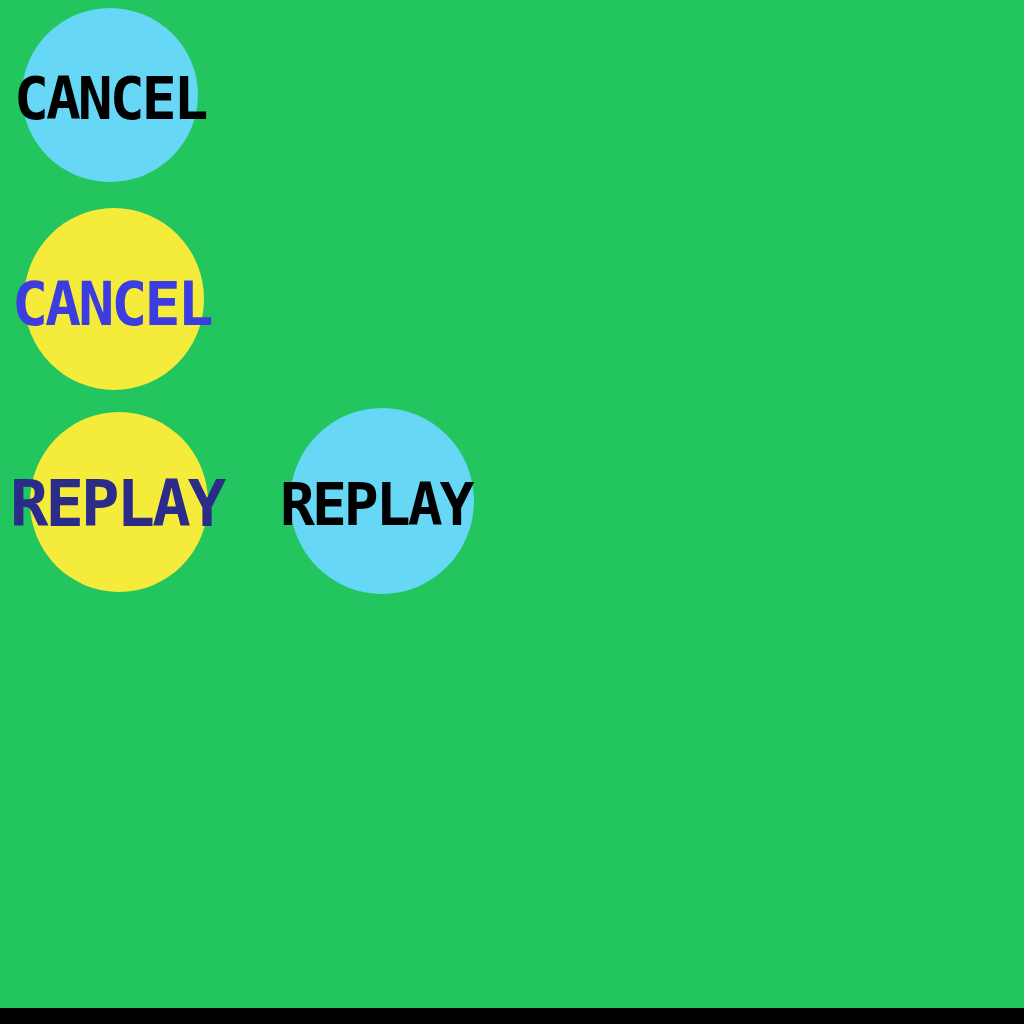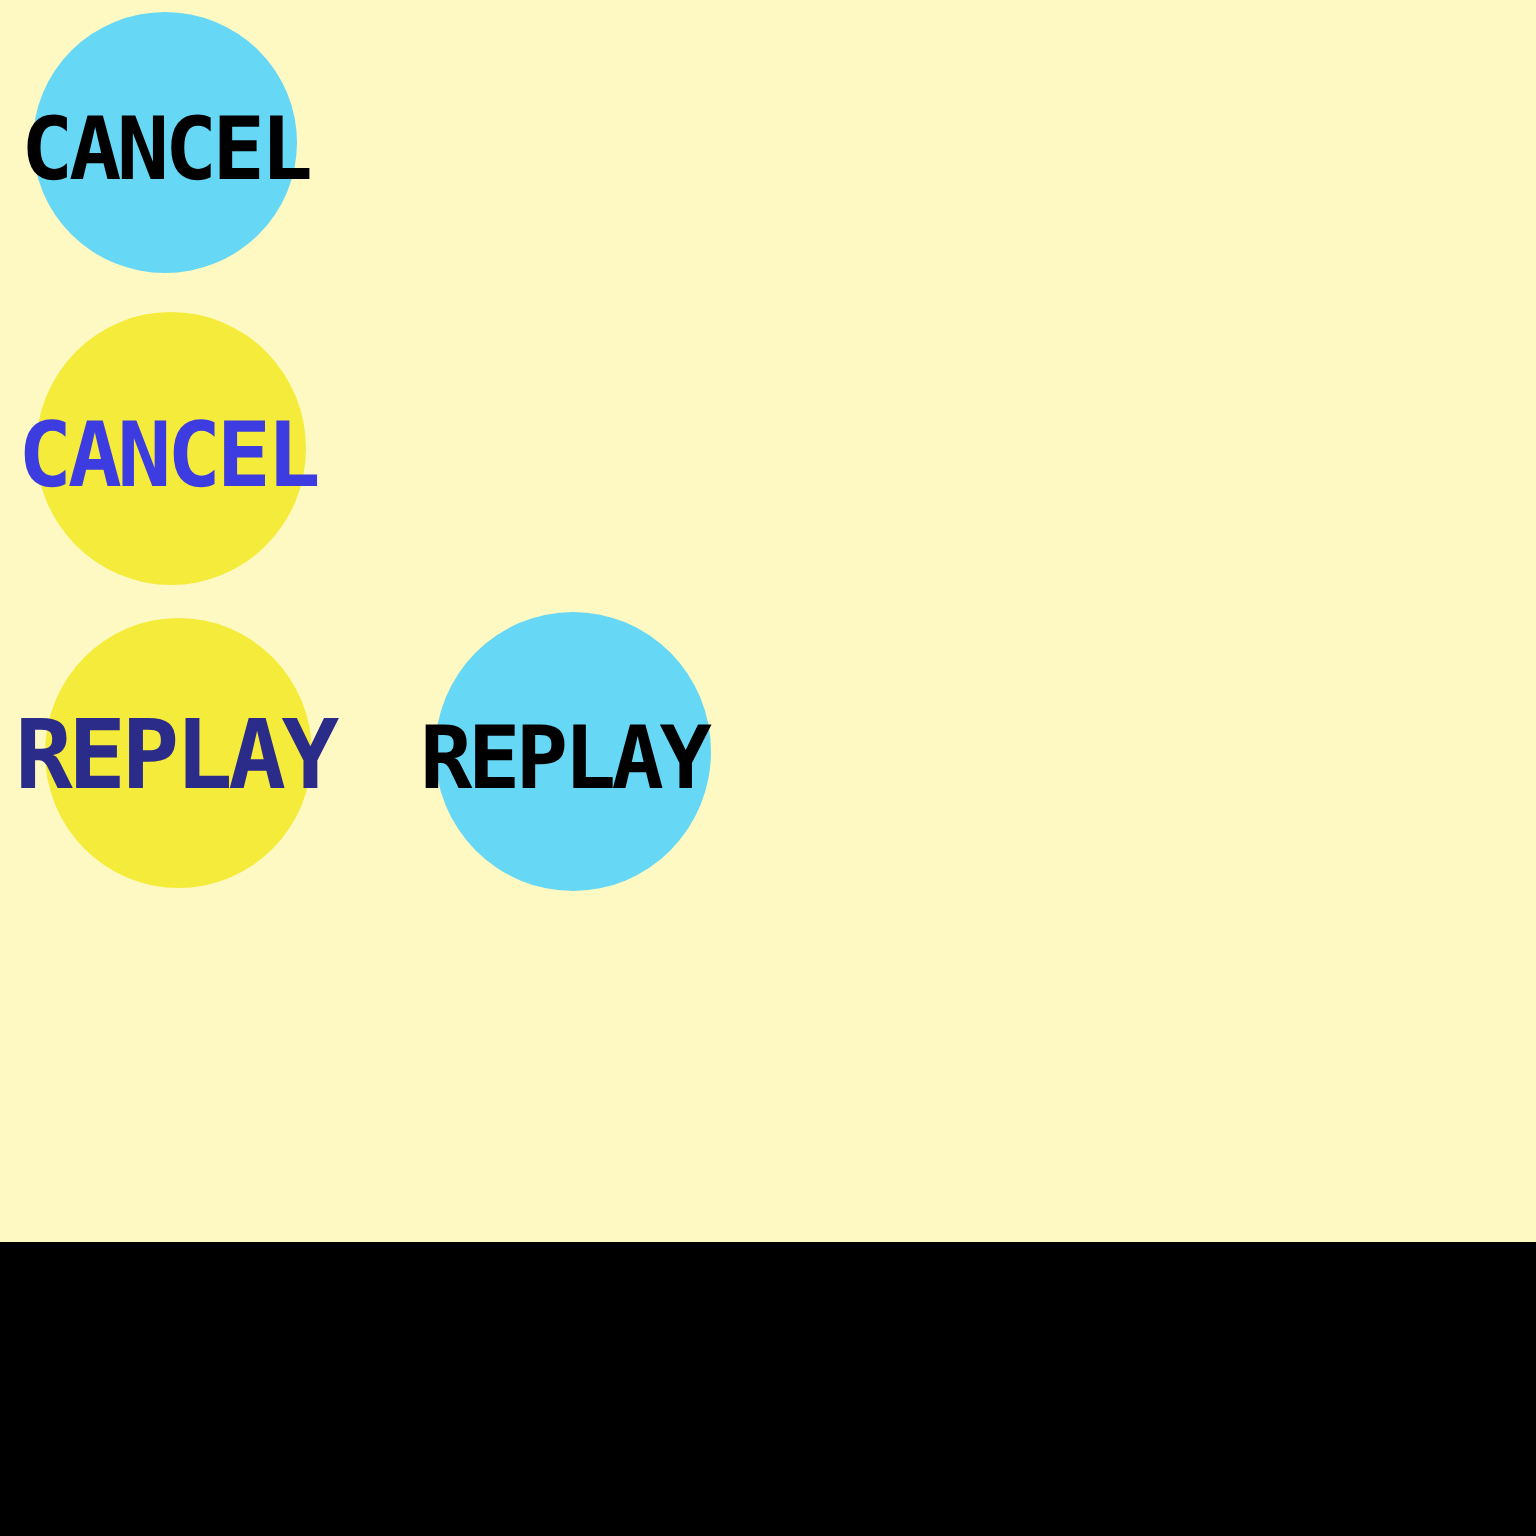--- a/index.html
+++ b/index.html
@@ -3,22 +3,22 @@
 <meta charset="utf-8">
 <style>
   html, body {
     margin: 0;
     padding: 0;
     background: #000;
   }
   .canvas {
     position: relative;
     width: 1024px;
-    height: 828px;
-    background: #fef9c3;
+    height: 1008px;
+    background: #22c55e;
     overflow: hidden;
     font-family: "DejaVu Sans Mono", monospace;
   }
   .circle {
     position: absolute;
     border-radius: 50%;
   }
   .btn-label {
     position: absolute;
     font-weight: bold;

